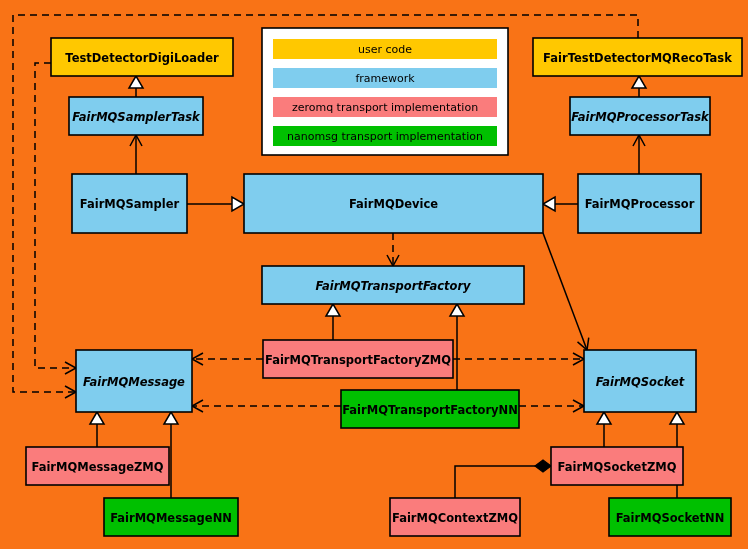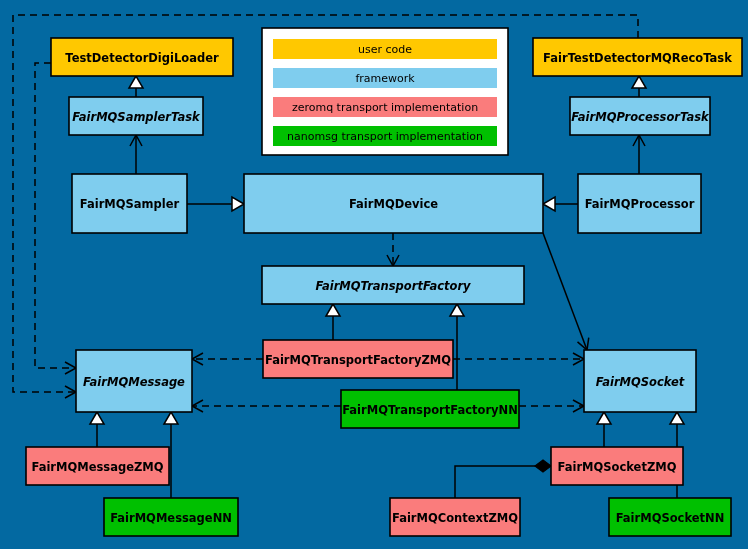--- a/index.html
+++ b/index.html
@@ -4,21 +4,21 @@
 <style>
   html, body {
     margin: 0;
     padding: 0;
     background: #ffffff;
   }
   #diagram-root {
     position: relative;
     width: 748px;
     height: 549px;
-    background: #0369a1;
+    background: #f97316;
     font-family: "DejaVu Sans", sans-serif;
     overflow: hidden;
   }
   svg#diagram-svg {
     position: absolute;
     left: 0;
     top: 0;
     width: 748px;
     height: 549px;
   }

